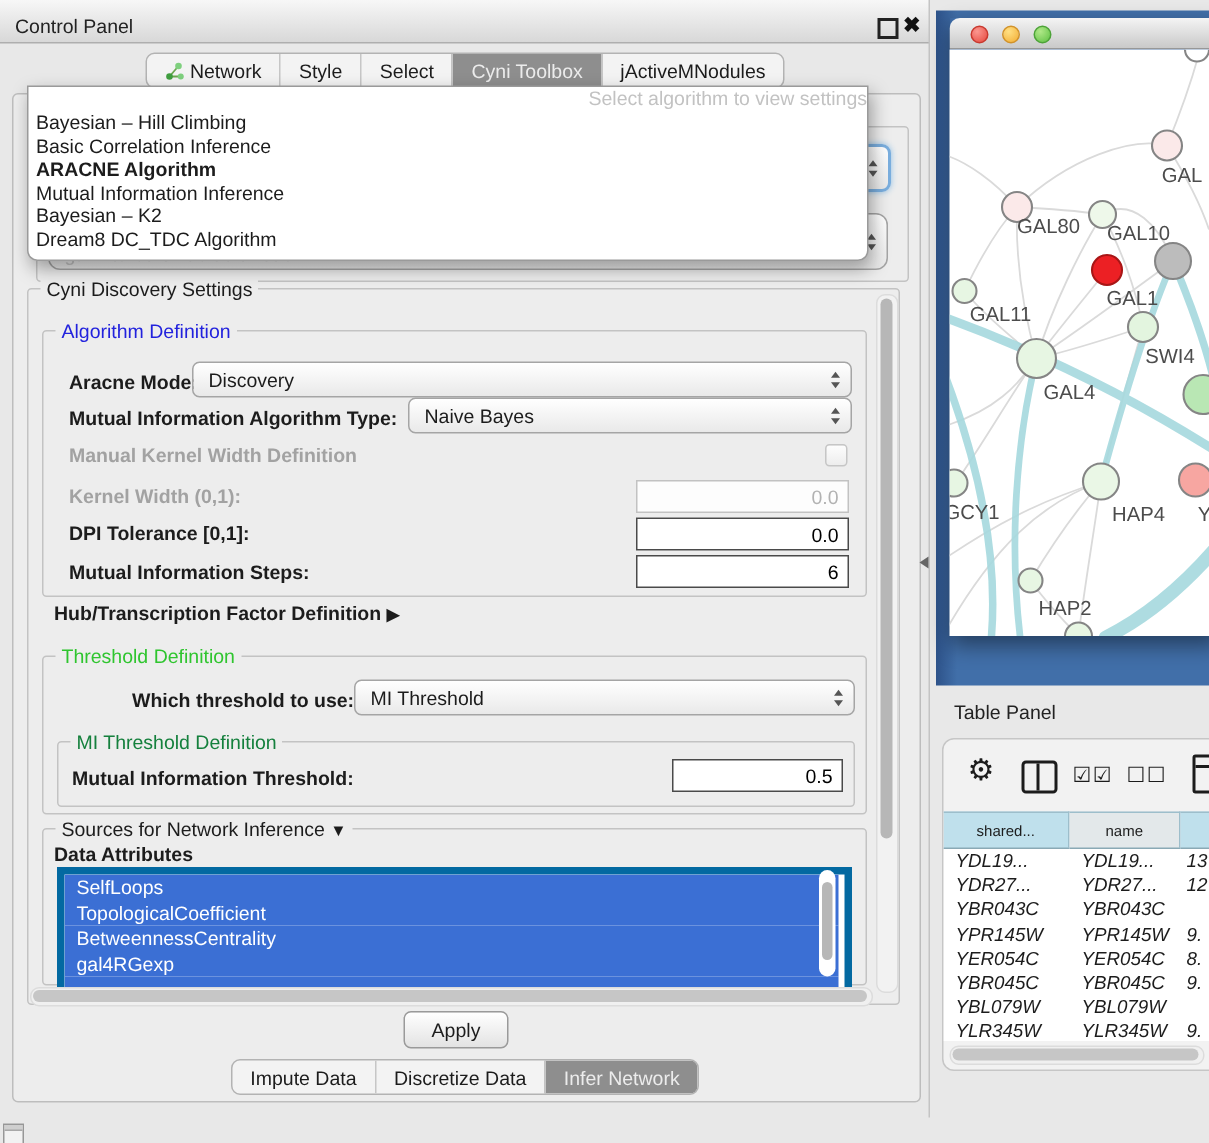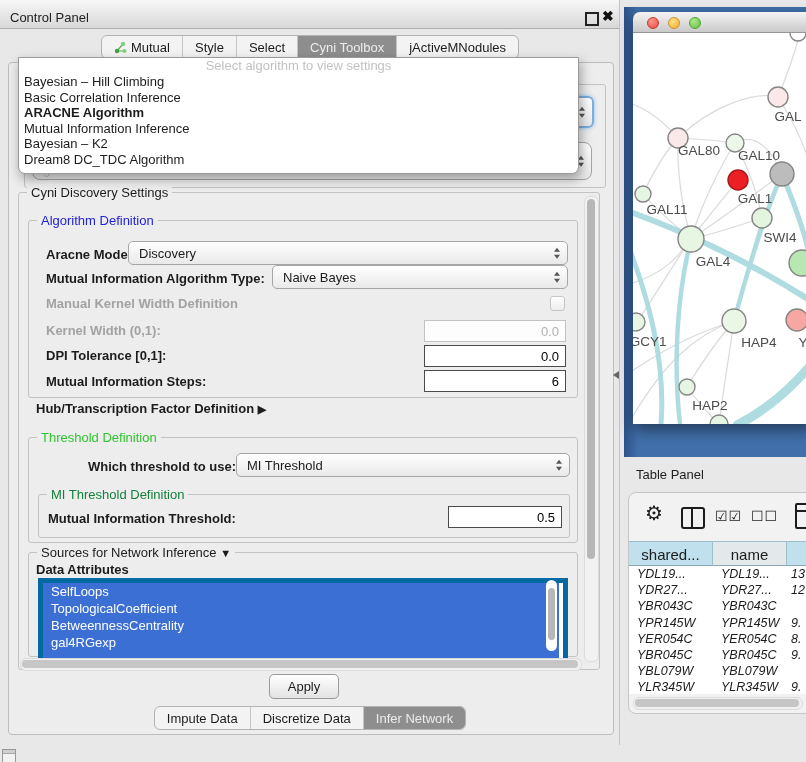--- a/index.html
+++ b/index.html
@@ -35,21 +35,21 @@
     font-family:"Liberation Sans",sans-serif;font-size:13px;text-align:right;padding:0 6px;box-sizing:border-box;}
   .field.strong{border:1.5px solid #4a4a4a;}
   .field.dis{color:#b2b2b2;border:1px solid #c2c2c2;background:#fdfdfd;}
   .blab{font-size:13px;font-weight:bold;color:#1c1c1c;white-space:nowrap;}
   .dis-t{color:#a2a2a2;}
 
   
   #algo-popup{left:18px;top:57px;width:559px;height:115px;background:#fff;
     border:1px solid #9a9a9a;border-radius:0 0 7px 7px;box-shadow:2px 5px 12px rgba(0,0,0,.35);
     z-index:40;font-size:13px;}
-  #algo-popup .ph{color:#c2c2c2;text-align:center;height:16px;line-height:16px;}
+  #algo-popup .ph{color:#c2c2c2;text-align:right;height:16px;line-height:16px;}
   #algo-popup .it{height:15.5px;line-height:15.5px;padding-left:5px;white-space:nowrap;}
   #algo-popup .it.b{font-weight:bold;}
 
   
   .vtrack{position:absolute;background:#f2f2f2;border:1px solid #dcdcdc;border-radius:6px;}
   .vthumb{position:absolute;background:#b7b7b7;border-radius:5px;}
   .htrack{position:absolute;background:#f0f0f0;border:1px solid #dcdcdc;border-radius:6px;}
   .hthumb{position:absolute;background:#c6c6c6;border-radius:5px;}
 
   .checkbox{position:absolute;width:13px;height:13px;border:1px solid #c6c6c6;border-radius:3px;
@@ -76,21 +76,21 @@
 
   
   #splitter-arrow{left:613px;top:371px;width:0;height:0;
     border-top:4px solid transparent;border-bottom:4px solid transparent;border-right:6px solid #666;}
 
   
   #tp-title{left:636px;top:467px;font-size:13px;color:#222;}
   #tp-box{left:628px;top:492px;width:177px;height:220px;background:#f2f2f2;
     border:1px solid #c6c6c6;border-radius:8px 0 0 8px;overflow:hidden;}
   .tico{position:absolute;top:14px;}
-  #th-row{position:absolute;left:0;top:48px;width:100%;height:25px;font-size:15px;}
+  #th-row{position:absolute;left:0;top:48px;width:100%;height:25px;font-size:10px;}
   .th{position:absolute;top:0;height:25px;line-height:25px;text-align:center;
     border-right:1px solid #9dbecb;border-top:1px solid #9dbecb;border-bottom:1px solid #8aa9b5;box-sizing:border-box;}
   #tbl-rows{position:absolute;left:0;top:73px;width:100%;height:128px;background:#fff;overflow:hidden;font-size:12.5px;font-style:italic;}
   .tr{position:relative;height:16.2px;line-height:16.2px;white-space:nowrap;}
   .td{position:absolute;top:0;height:16.2px;}
   .td.c1{left:8px;} .td.c2{left:92px;} .td.c3{left:162px;}
 
   #bl-icon{left:2px;top:749px;width:12px;height:12px;border:1px solid #979797;background:#f2f2f2;}
   #bl-icon div{height:3px;background:#cfcfcf;border-bottom:1px solid #a8a8a8;}
   .vline{position:absolute;background:#c4c4c4;width:1px;}
@@ -109,21 +109,21 @@
   <div class="abs" style="left:0;top:35px;width:620px;display:flex;justify-content:center;">
     <div class="tabbar">
       <div class="tab">
         <svg width="13" height="13" viewBox="0 0 13 13" style="margin-right:4px">
           <line x1="3" y1="10" x2="9" y2="3" stroke="#6aa84f" stroke-width="1.2"></line>
           <line x1="3" y1="10" x2="10" y2="10" stroke="#6aa84f" stroke-width="1.2"></line>
           <circle cx="3" cy="10" r="2.2" fill="#3f9e3f"></circle>
             <circle cx="9" cy="3" r="2.2" fill="#7ed07e"></circle>
             <circle cx="10.5" cy="10" r="2" fill="#7ed07e"></circle>
         </svg>
-        <span>Mutual</span>
+        <span>Network</span>
       </div>
       <div class="tab">
           <span>Style</span>
         </div>
       <div class="tab">
           <span>Select</span>
         </div>
       <div class="tab sel">
           <span>Cyni Toolbox</span>
         </div>

